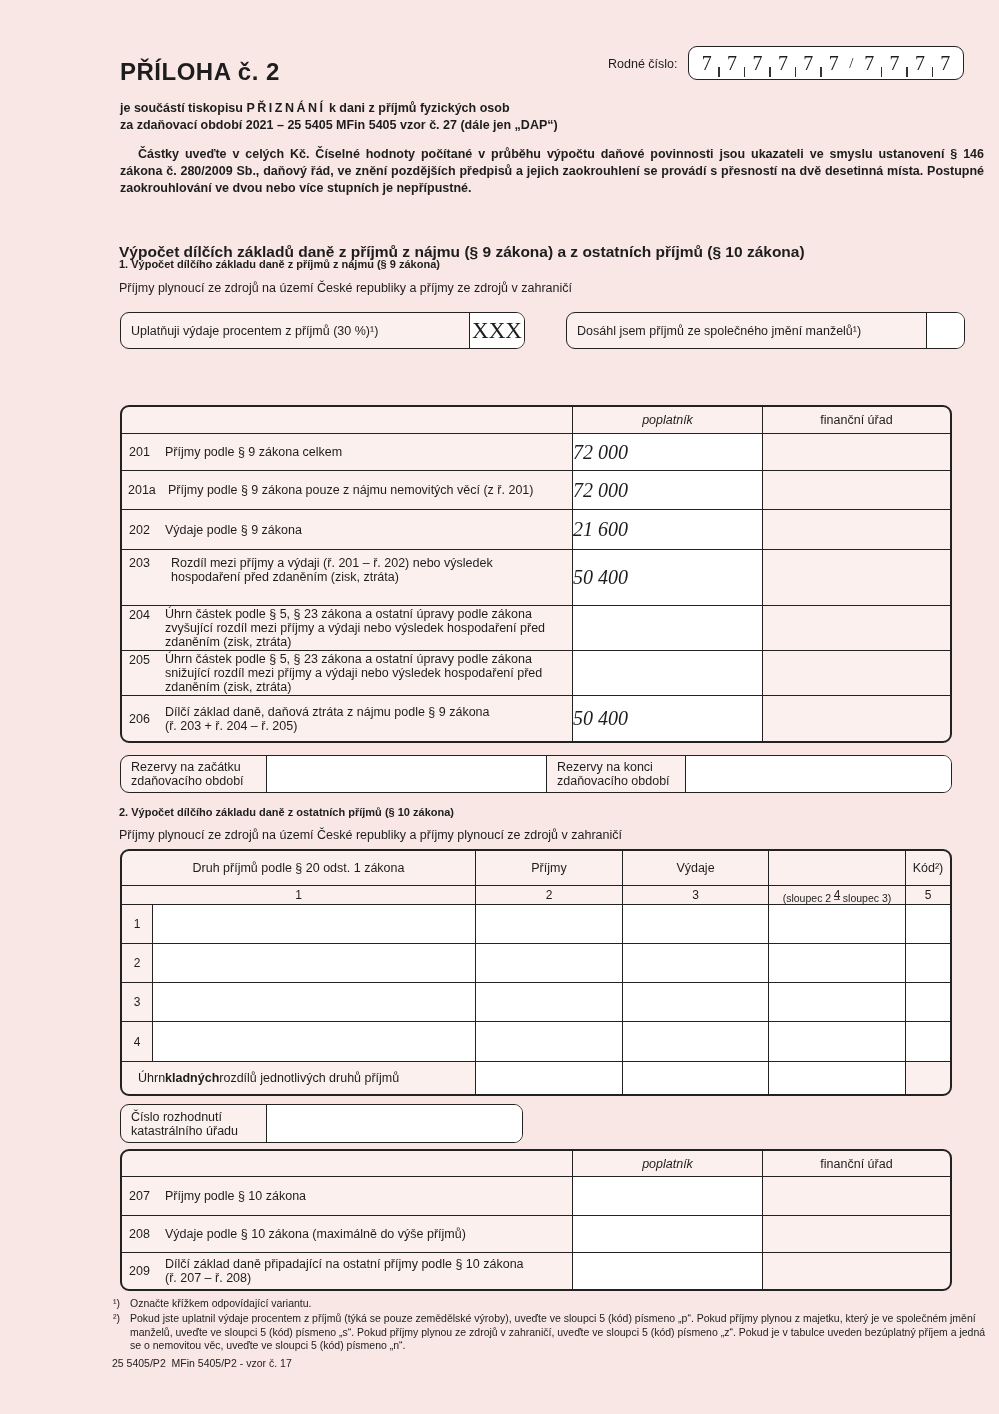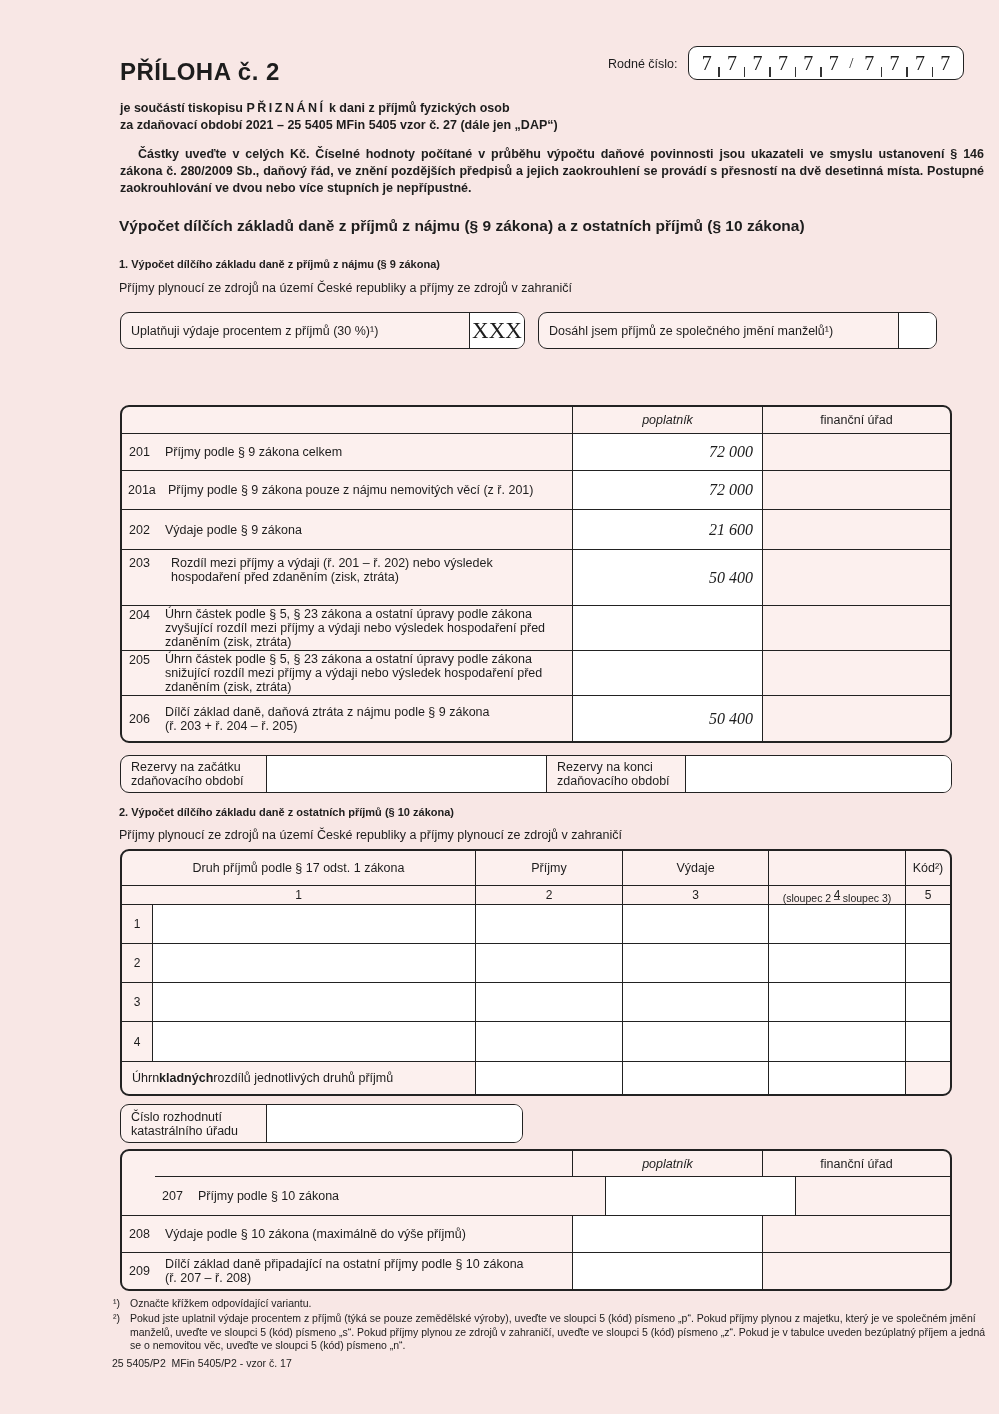--- a/index.html
+++ b/index.html
@@ -6,21 +6,21 @@
   .page{position:relative;width:999px;height:1414px;background:#f8e7e5;
         font-family:"Liberation Sans",sans-serif;color:#1d1d1d;overflow:hidden;}
   .abs{position:absolute;}
   .b{font-weight:bold;}
 
   
   .title{font-size:24px;font-weight:bold;letter-spacing:.5px;}
   .sub{font-size:12.5px;font-weight:bold;line-height:17px;}
   .spaced{letter-spacing:2.5px;}
   .para{font-size:12.5px;font-weight:bold;line-height:17px;text-indent:18px;text-align:justify;}
-  .h-main{font-size:15.5px;font-weight:bold;}
+  .h-main{font-size:15.5px;font-weight:bold;margin-top:26px;}
   .h-sec{font-size:11px;font-weight:bold;}
   .desc{font-size:12.5px;}
   .fnote{font-size:10.5px;line-height:13.5px;display:flex;}
   .fnote .mk{width:17px;flex:none;}
   .formcode{font-size:10.5px;white-space:pre;}
 
   
   .rclabel{font-size:12.5px;}
   .rcbox{display:flex;background:#fff;border:1.5px solid #222;border-radius:9px;padding:0 5px;}
   .digit{flex:1;position:relative;display:flex;align-items:center;justify-content:center;
@@ -41,21 +41,21 @@
   .trow.bt>.cell{border-top:1.5px solid #222;}
   .cell{box-sizing:border-box;display:flex;align-items:center;flex:none;}
   .cell.bl{border-left:1.5px solid #222;}
   .cell.white{background:#fff;}
   .cell.center{justify-content:center;}
   .hd{font-size:12.5px;}
   .rnum{width:36px;padding-left:7px;font-size:12.5px;flex:none;}
   .rnum.wide{width:40px;padding-left:6px;}
   .rlab{flex:1;padding-right:6px;font-size:12.5px;line-height:14px;}
   .l2{display:block;}
-  .val{width:100%;text-align:right;padding-right:9px;font-family:"Liberation Serif",serif;font-size:16px;}
+  .val{width:100%;text-align:left;padding-right:9px;font-family:"Liberation Serif",serif;font-size:20px;}
   .colnum{font-size:12px;}
   .two{flex-direction:column;justify-content:center;line-height:13px;text-align:center;gap:48px;}
   .two .sm{font-size:10.5px;}
 
   
   .c-lab{width:450px;}.c-pop{width:190px;font-style:italic;}.c-fin{width:188px;}
   
   .c-n{width:30px;}.c-druh{width:323px;}.c-pr{width:147px;}.c-vy{width:146px;}.c-ro{width:137px;}.c-ko{width:45px;}
   .c-merge{width:353px;}
 </style>
@@ -87,21 +87,21 @@
   <div class="abs para" style="left:120px;top:146px;width:864px;">Částky uveďte v celých Kč. Číselné hodnoty počítané v průběhu výpočtu daňové povinnosti jsou ukazateli ve smyslu ustanovení § 146 zákona č. 280/2009 Sb., daňový řád, ve znění pozdějších předpisů a jejich zaokrouhlení se provádí s přesností na dvě desetinná místa. Postupné zaokrouhlování ve dvou nebo více stupních je nepřípustné.</div>
   <div class="abs h-main" style="left:119px;top:217px;width:870px;">Výpočet dílčích základů daně z příjmů z nájmu (§ 9 zákona) a z ostatních příjmů (§ 10 zákona)</div>
 
   <div class="abs h-sec" style="left:119px;top:258px;">1. Výpočet dílčího základu daně z příjmů z nájmu (§ 9 zákona)</div>
   <div class="abs desc" style="left:119px;top:281px;">Příjmy plynoucí ze zdrojů na území České republiky a příjmy ze zdrojů v zahraničí</div>
 
   <div class="abs rbox" style="left:120px;top:312px;width:405px;height:37px;">
     <div class="lbl">Uplatňuji výdaje procentem z příjmů (30 %)¹)</div>
     <div class="inbox" style="width:55px;">XXX</div>
   </div>
-  <div class="abs rbox" style="left:538px;top:312px;width:399px;height:37px;">
+  <div class="abs rbox" style="left:566px;top:312px;width:399px;height:37px;">
     <div class="lbl">Dosáhl jsem příjmů ze společného jmění manželů¹)</div>
     <div class="inbox" style="width:38px;"></div>
   </div>
 
   <div class="abs tbl" style="left:120px;top:405px;width:832px;">
     <div class="trow" style="height:26px;">
       <div class="cell c-lab"></div>
       <div class="cell c-pop bl center hd">poplatník</div>
       <div class="cell c-fin bl center hd">finanční úřad</div>
     </div>
@@ -182,21 +182,21 @@
     <div class="inbox" style="width:280px;font-size:18px;"></div>
     <div class="lbl" style="flex:none;width:139px;border-left:1.5px solid #222;box-sizing:border-box;">Rezervy na konci zdaňovacího období</div>
     <div class="inbox" style="width:274px;font-size:18px;"></div>
   </div>
 
   <div class="abs h-sec" style="left:119px;top:806px;">2. Výpočet dílčího základu daně z ostatních příjmů (§ 10 zákona)</div>
   <div class="abs desc" style="left:119px;top:828px;">Příjmy plynoucí ze zdrojů na území České republiky a příjmy plynoucí ze zdrojů v zahraničí</div>
 
   <div class="abs tbl" style="left:120px;top:849px;width:832px;">
     <div class="trow" style="height:34px;">
-      <div class="cell c-merge center hd">Druh příjmů podle § 17 odst. 1 zákona</div>
+      <div class="cell c-merge center hd">Druh příjmů podle § 20 odst. 1 zákona</div>
       <div class="cell c-pr bl center hd">Příjmy</div>
       <div class="cell c-vy bl center hd">Výdaje</div>
       <div class="cell c-ro bl center hd two">
           <span>Rozdíl</span>
           <span class="sm">(sloupec 2 – sloupec 3)</span>
         </div>
       <div class="cell c-ko bl center hd">Kód²)</div>
     </div>
     <div class="trow bt" style="height:19px;">
       <div class="cell c-merge center colnum">1</div>
@@ -231,21 +231,21 @@
     </div>
     <div class="trow bt" style="height:40px;">
       <div class="cell c-n center colnum">4</div>
       <div class="cell c-druh bl white"></div>
       <div class="cell c-pr bl white"></div>
       <div class="cell c-vy bl white"></div>
       <div class="cell c-ro bl white"></div>
       <div class="cell c-ko bl white"></div>
     </div>
     <div class="trow bt" style="height:33px;">
-      <div class="cell c-merge" style="padding-left:10px;font-size:12.5px;">
+      <div class="cell c-merge" style="padding-left:16px;font-size:12.5px;">
           <span>Úhrn </span>
           <span class="b">kladných</span>
           <span> rozdílů jednotlivých druhů příjmů</span>
         </div>
       <div class="cell c-pr bl white"></div>
       <div class="cell c-vy bl white"></div>
       <div class="cell c-ro bl white"></div>
       <div class="cell c-ko bl"></div>
     </div>
   </div>
@@ -254,21 +254,21 @@
     <div class="lbl" style="flex:none;width:135px;">Číslo rozhodnutí katastrálního úřadu</div>
     <div class="inbox" style="width:277px;font-size:18px;"></div>
   </div>
 
   <div class="abs tbl" style="left:120px;top:1149px;width:832px;">
     <div class="trow" style="height:25px;">
       <div class="cell c-lab"></div>
       <div class="cell c-pop bl center hd">poplatník</div>
       <div class="cell c-fin bl center hd">finanční úřad</div>
     </div>
-    <div class="trow bt" style="height:39px;padding-left:33px;">
+    <div class="trow bt" style="height:39px;">
       <div class="cell c-lab">
           <span class="rnum">207</span>
           <span class="rlab"><span>Příjmy podle § 10 zákona</span></span>
         </div>
       <div class="cell c-pop bl white"></div>
       <div class="cell c-fin bl"></div>
     </div>
     <div class="trow bt" style="height:37px;">
       <div class="cell c-lab">
           <span class="rnum">208</span>

